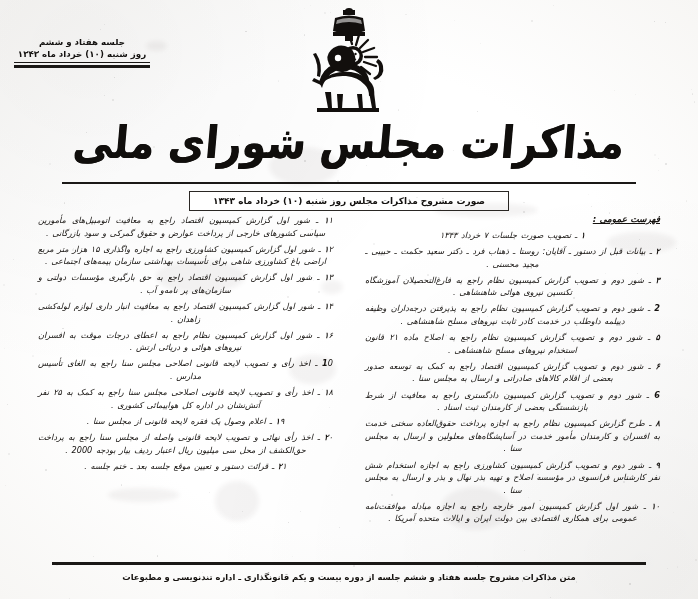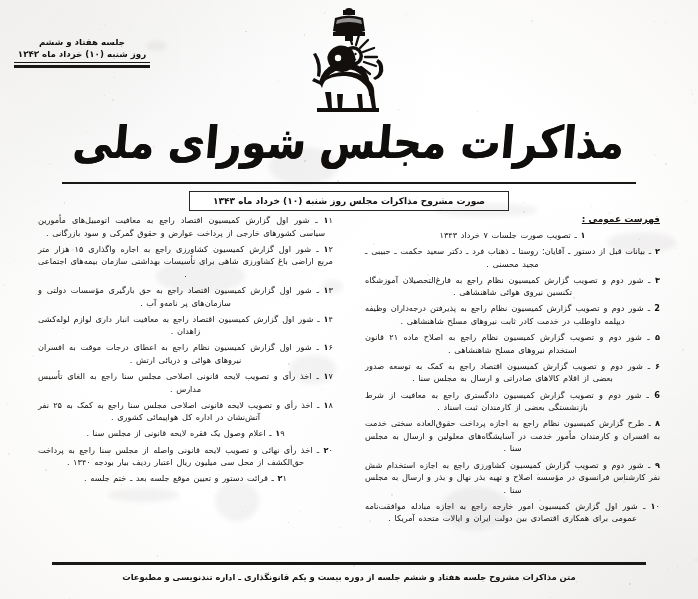--- a/index.html
+++ b/index.html
@@ -139,20 +139,21 @@
     display: flex;
     flex-direction: row;
     gap: 0;
   }
   
   .col {
     width: 50%;
     box-sizing: border-box;
     padding: 0 12px;
     color: #15120f;
+    font-style: italic;
   }
   .col-right { padding-left: 16px; padding-right: 20px; }
   .col-left  { padding-left: 20px; padding-right: 16px; }
 
   .toc-heading {
     font-size: 9px;
     font-weight: bold;
     text-align: right;
     margin: 0 0 5px 0;
     text-decoration: underline;
@@ -288,24 +289,24 @@
       <p class="toc-item">۹ ـ شور دوم و تصویب گزارش کمیسیون کشاورزی راجع به اجازه استخدام شش نفر کارشناس فرانسوی در مؤسسه اصلاح و تهیه بذر نهال و بذر و ارسال به مجلس سنا .</p>
       <p class="toc-item">۱۰ ـ شور اول گزارش کمیسیون امور خارجه راجع به اجازه مبادله موافقت‌نامه عمومی برای همکاری اقتصادی بین دولت ایران و ایالات متحده آمریکا .</p>
     </div>
 
     <div class="col col-left">
       <p class="toc-item">۱۱ ـ شور اول گزارش کمیسیون اقتصاد راجع به معافیت اتومبیل‌های مأمورین سیاسی کشورهای خارجی از پرداخت عوارض و حقوق گمرکی و سود بازرگانی .</p>
       <p class="toc-item">۱۲ ـ شور اول گزارش کمیسیون کشاورزی راجع به اجاره واگذاری ۱۵ هزار متر مربع اراضی باغ کشاورزی شاهی برای تأسیسات بهداشتی سازمان بیمه‌های اجتماعی .</p>
       <p class="toc-item">۱۳ ـ شور اول گزارش کمیسیون اقتصاد راجع به حق بارگیری مؤسسات دولتی و سازمان‌های پر نامه‌و آب .</p>
       <p class="toc-item">۱۴ ـ شور اول گزارش کمیسیون اقتصاد راجع به معافیت انبار داری لوازم لوله‌کشی زاهدان .</p>
       <p class="toc-item">۱۶ ـ شور اول گزارش کمیسیون نظام راجع به اعطای درجات موقت به افسران نیروهای هوائی و دریائی ارتش .</p>
-      <p class="toc-item">۱۷ ـ اخذ رأی و تصویب لایحه قانونی اصلاحی مجلس سنا راجع به الغای تأسیس مدارس .</p>
+      <p class="toc-item">10 ـ اخذ رأی و تصویب لایحه قانونی اصلاحی مجلس سنا راجع به الغای تأسیس مدارس .</p>
       <p class="toc-item">۱۸ ـ اخذ رأی و تصویب لایحه قانونی اصلاحی مجلس سنا راجع به کمک به ۲۵ نفر آتش‌نشان در اداره کل هواپیمائی کشوری .</p>
       <p class="toc-item">۱۹ ـ اعلام وصول یک فقره لایحه قانونی از مجلس سنا .</p>
-      <p class="toc-item">۲۰ ـ اخذ رأی نهائی و تصویب لایحه قانونی واصله از مجلس سنا راجع به پرداخت حق‌الکشف از محل سی میلیون ریال اعتبار ردیف بیار بودجه ۱۳۴۰ .</p>
+      <p class="toc-item">۲۰ ـ اخذ رأی نهائی و تصویب لایحه قانونی واصله از مجلس سنا راجع به پرداخت حق‌الکشف از محل سی میلیون ریال اعتبار ردیف بیار بودجه 2000 .</p>
       <p class="toc-item">۲۱ ـ قرائت دستور و تعیین موقع جلسه بعد ـ ختم جلسه .</p>
     </div>
 
   </div>
 
   <div id="footer-rule"></div>
   <div id="footer-note">متن مذاکرات مشروح جلسه هفتاد و ششم جلسه از دوره بیست و یکم قانونگذاری ـ اداره تندنویسی و مطبوعات</div>
 
 <div class="speckle" style="width: 1.35991px; height: 1.35991px; left: 675.708px; top: 247.882px; opacity: 0.39;"></div>
     <div class="speckle" style="width: 1.58264px; height: 1.58264px; left: 153.097px; top: 146.223px; opacity: 0.22;"></div>

